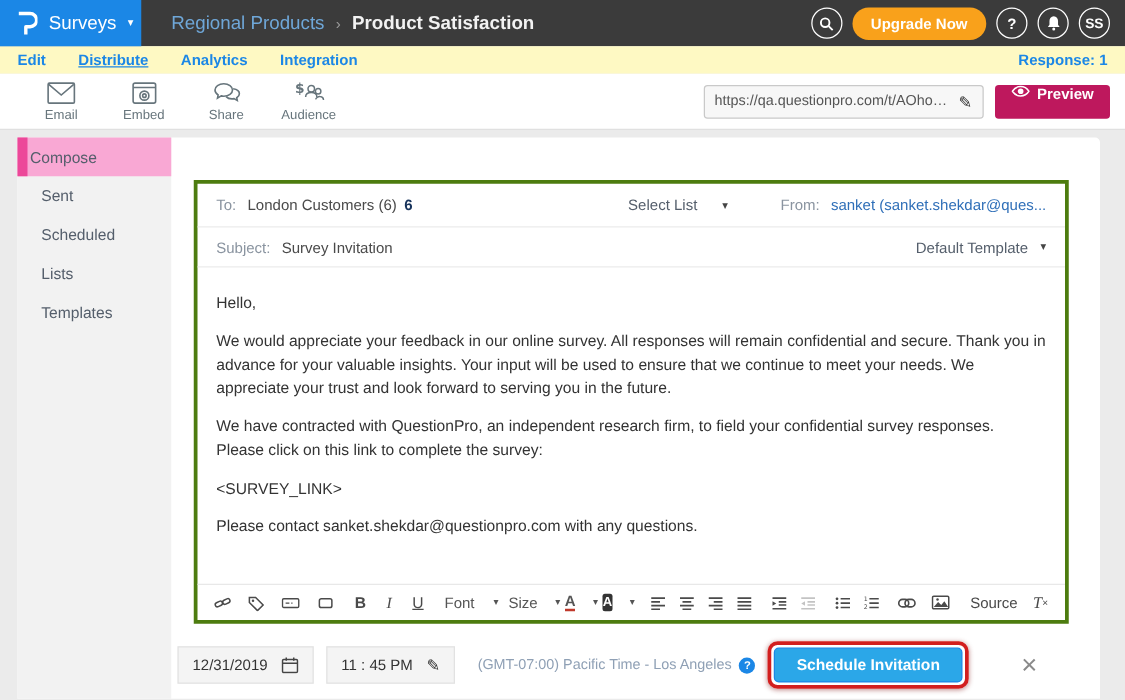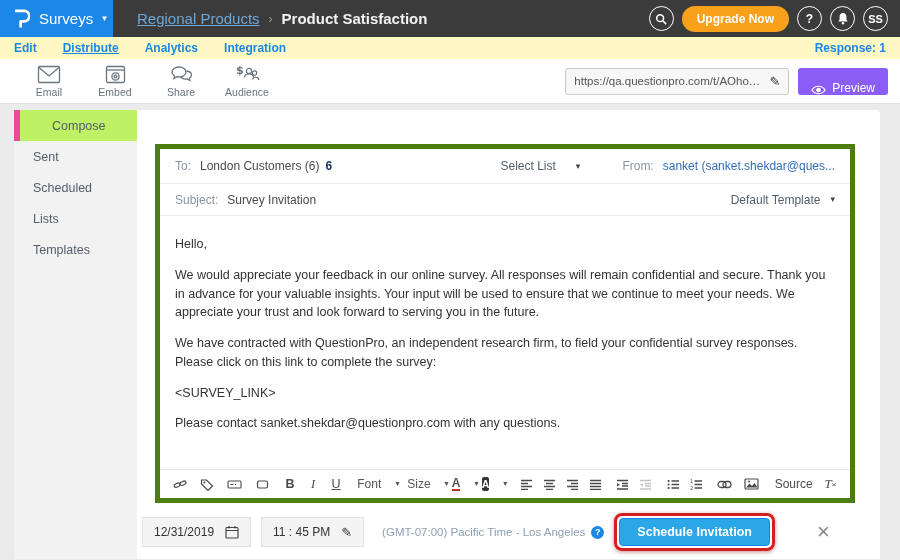--- a/index.html
+++ b/index.html
@@ -7,21 +7,21 @@
     font-family:"Liberation Sans", sans-serif; background:#ebebeb; }
 
   
   .topbar { height:37px; display:flex; align-items:stretch; background:#3b3b3b; }
   .logo-area { width:113px; background:#1b87e6; color:#fff; display:flex;
     align-items:center; padding-left:13px; gap:9px; cursor:pointer; }
   .logo-area svg { flex:none; }
   .product-name { font-size:15px; }
   .caret { font-size:9px; line-height:1; }
   .crumbs { display:flex; align-items:center; gap:9px; padding-left:24px; font-size:15px; }
-  .crumb-parent { color:#6fa7d8; cursor:pointer;text-decoration:underline; }
+  .crumb-parent { color:#6fa7d8; cursor:pointer; }
   .crumb-sep { color:#9a9a9a; font-size:12px; }
   .crumb-current { color:#f2f2f2; font-weight:600; }
   .topbar-right { margin-left:auto; display:flex; align-items:center; gap:8px; padding-right:12px; }
   .circle-btn { width:25px; height:25px; border:1.6px solid #fff; border-radius:50%;
     color:#fff; display:flex; align-items:center; justify-content:center;
     font-size:12px; font-weight:700; cursor:pointer; }
   .upgrade-btn { background:#f9a11b; color:#fff; border:none; border-radius:13px;
     padding:6px 15px; font-size:12px; font-weight:700; cursor:pointer;
     font-family:"Liberation Sans",sans-serif; }
 
@@ -37,37 +37,37 @@
     display:flex; align-items:center; padding-left:16px; }
   .channel { width:66px; display:flex; flex-direction:column; align-items:center;
     gap:2px; color:#67757c; cursor:pointer; }
   .channel svg { stroke:#67757c; }
   .channel .ch-label { font-size:10.5px; }
   .url-box { margin-left:auto; width:224px; height:27px; background:#f7f7f7;
     border:1px solid #c9c9c9; border-radius:3px; display:flex; align-items:center;
     padding:0 8px; font-size:11.5px; color:#555; }
   .url-text { white-space:nowrap; overflow:hidden; text-overflow:ellipsis; flex:1; }
   .pencil { font-size:13px; color:#333; margin-left:6px; cursor:pointer; }
-  .preview-btn { height:27px; margin:0 12px 0 9px; background:#8b5cf6; color:#fff;
-    border:none; border-radius:3px; padding:0 13px; font-size:12px; font-weight:400;
-    display:flex; align-items:flex-end; gap:6px; cursor:pointer;
+  .preview-btn { height:27px; margin:0 12px 0 9px; background:#be185d; color:#fff;
+    border:none; border-radius:3px; padding:0 13px; font-size:12px; font-weight:700;
+    display:flex; align-items:flex-start; gap:6px; cursor:pointer;
     font-family:"Liberation Sans",sans-serif; }
 
   
   .main { position:relative; height:455px; }
   .card { position:absolute; left:14px; right:20px; top:6px; bottom:0;
     background:#fff; border-radius:4px 4px 0 0; }
   .sidebar { position:absolute; left:0; top:0; bottom:0; width:123px; background:#f2f2f2; }
   .side-item { height:31px; display:flex; align-items:center; padding-left:19px;
     font-size:12.5px; color:#545e6b; cursor:pointer; }
-  .side-item.active { background:#bef264; border-left:6px solid #ec4899; padding-left:32px; }
+  .side-item.active { background:#f9a8d4; border-left:8px solid #ec4899; padding-left:2px; }
 
   
   .editor-box { position:absolute; left:141px; top:34px; width:700px;
-    border:5px solid #4d7c0f; background:#fff; }
+    border:3px solid #4d7c0f; background:#fff; }
   .field-row { height:35px; border-bottom:1px solid #ececec; display:flex;
     align-items:center; padding:0 15px; font-size:12px; }
   .field-label { color:#8a94a0; margin-right:9px; }
   .field-value { color:#4a4a4a; }
   .to-count { font-weight:700; color:#17335b; margin-left:6px; }
   .select-list { margin-left:auto; margin-right:42px; color:#545e6b; display:flex;
     align-items:center; gap:20px; cursor:pointer; }
   .select-list .caret, .template-dd .caret { color:#444; }
   .from-link { color:#2f6fb8; cursor:pointer; }
   .template-dd { margin-left:auto; color:#545e6b; display:flex; align-items:center;

